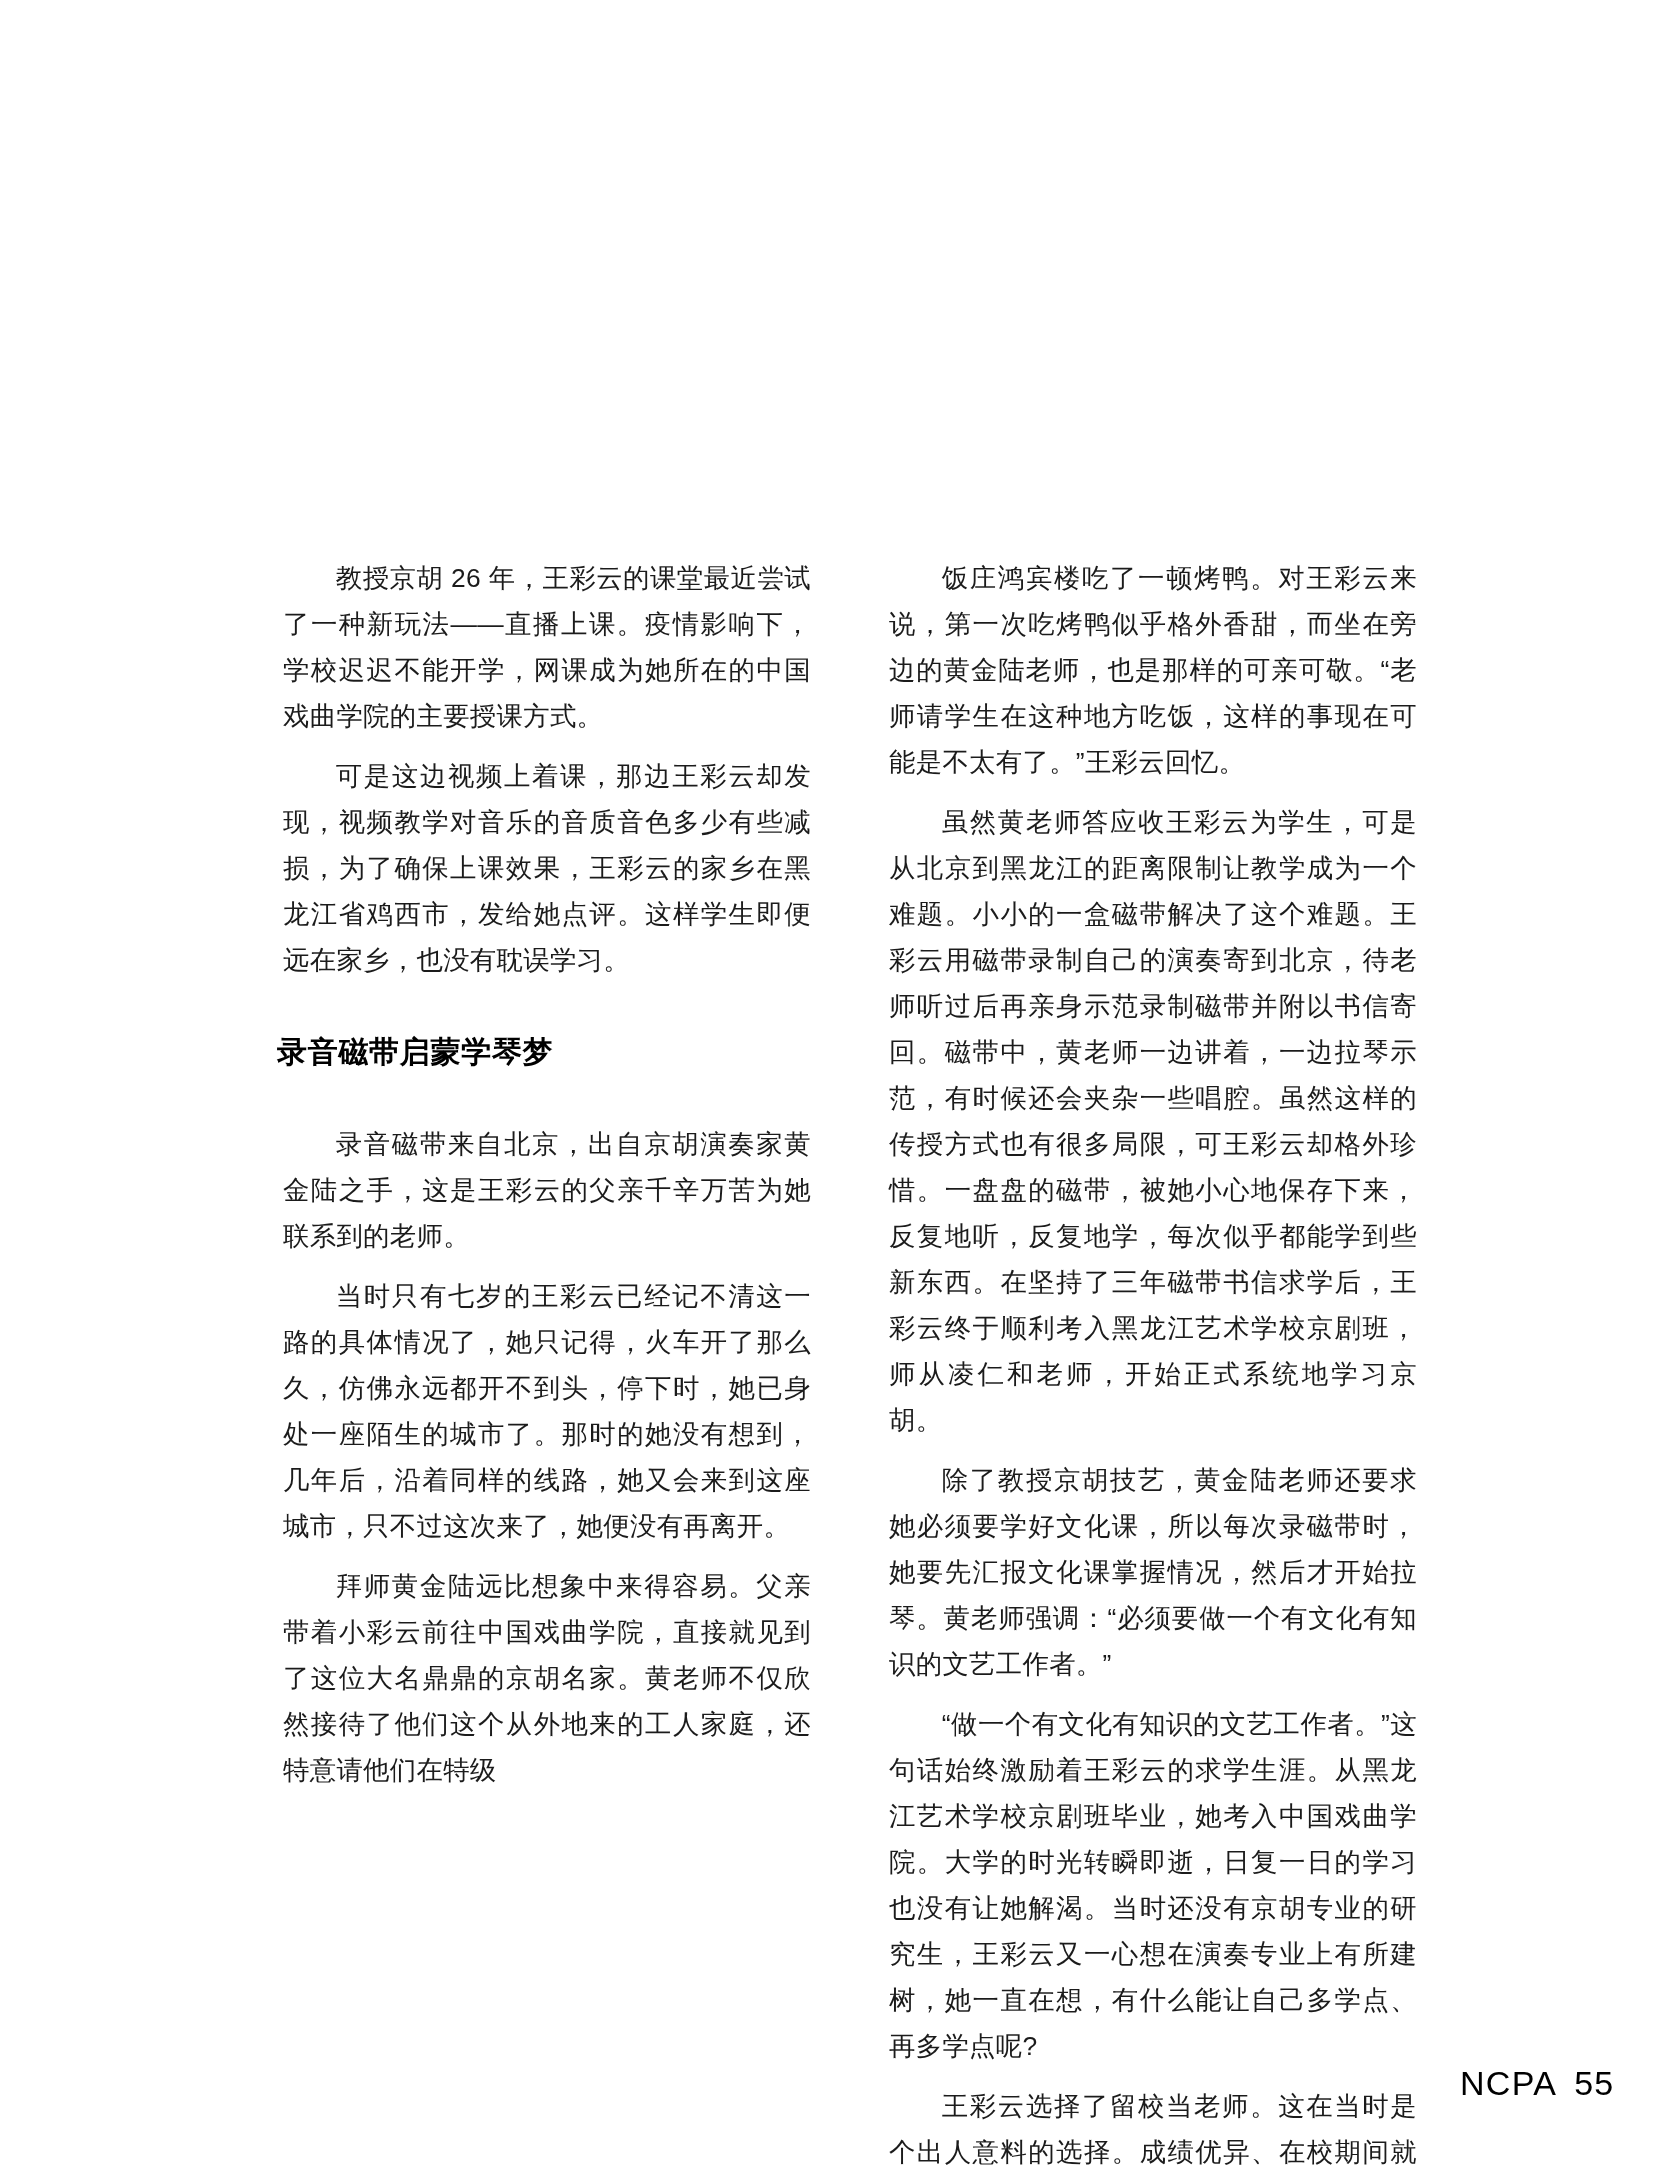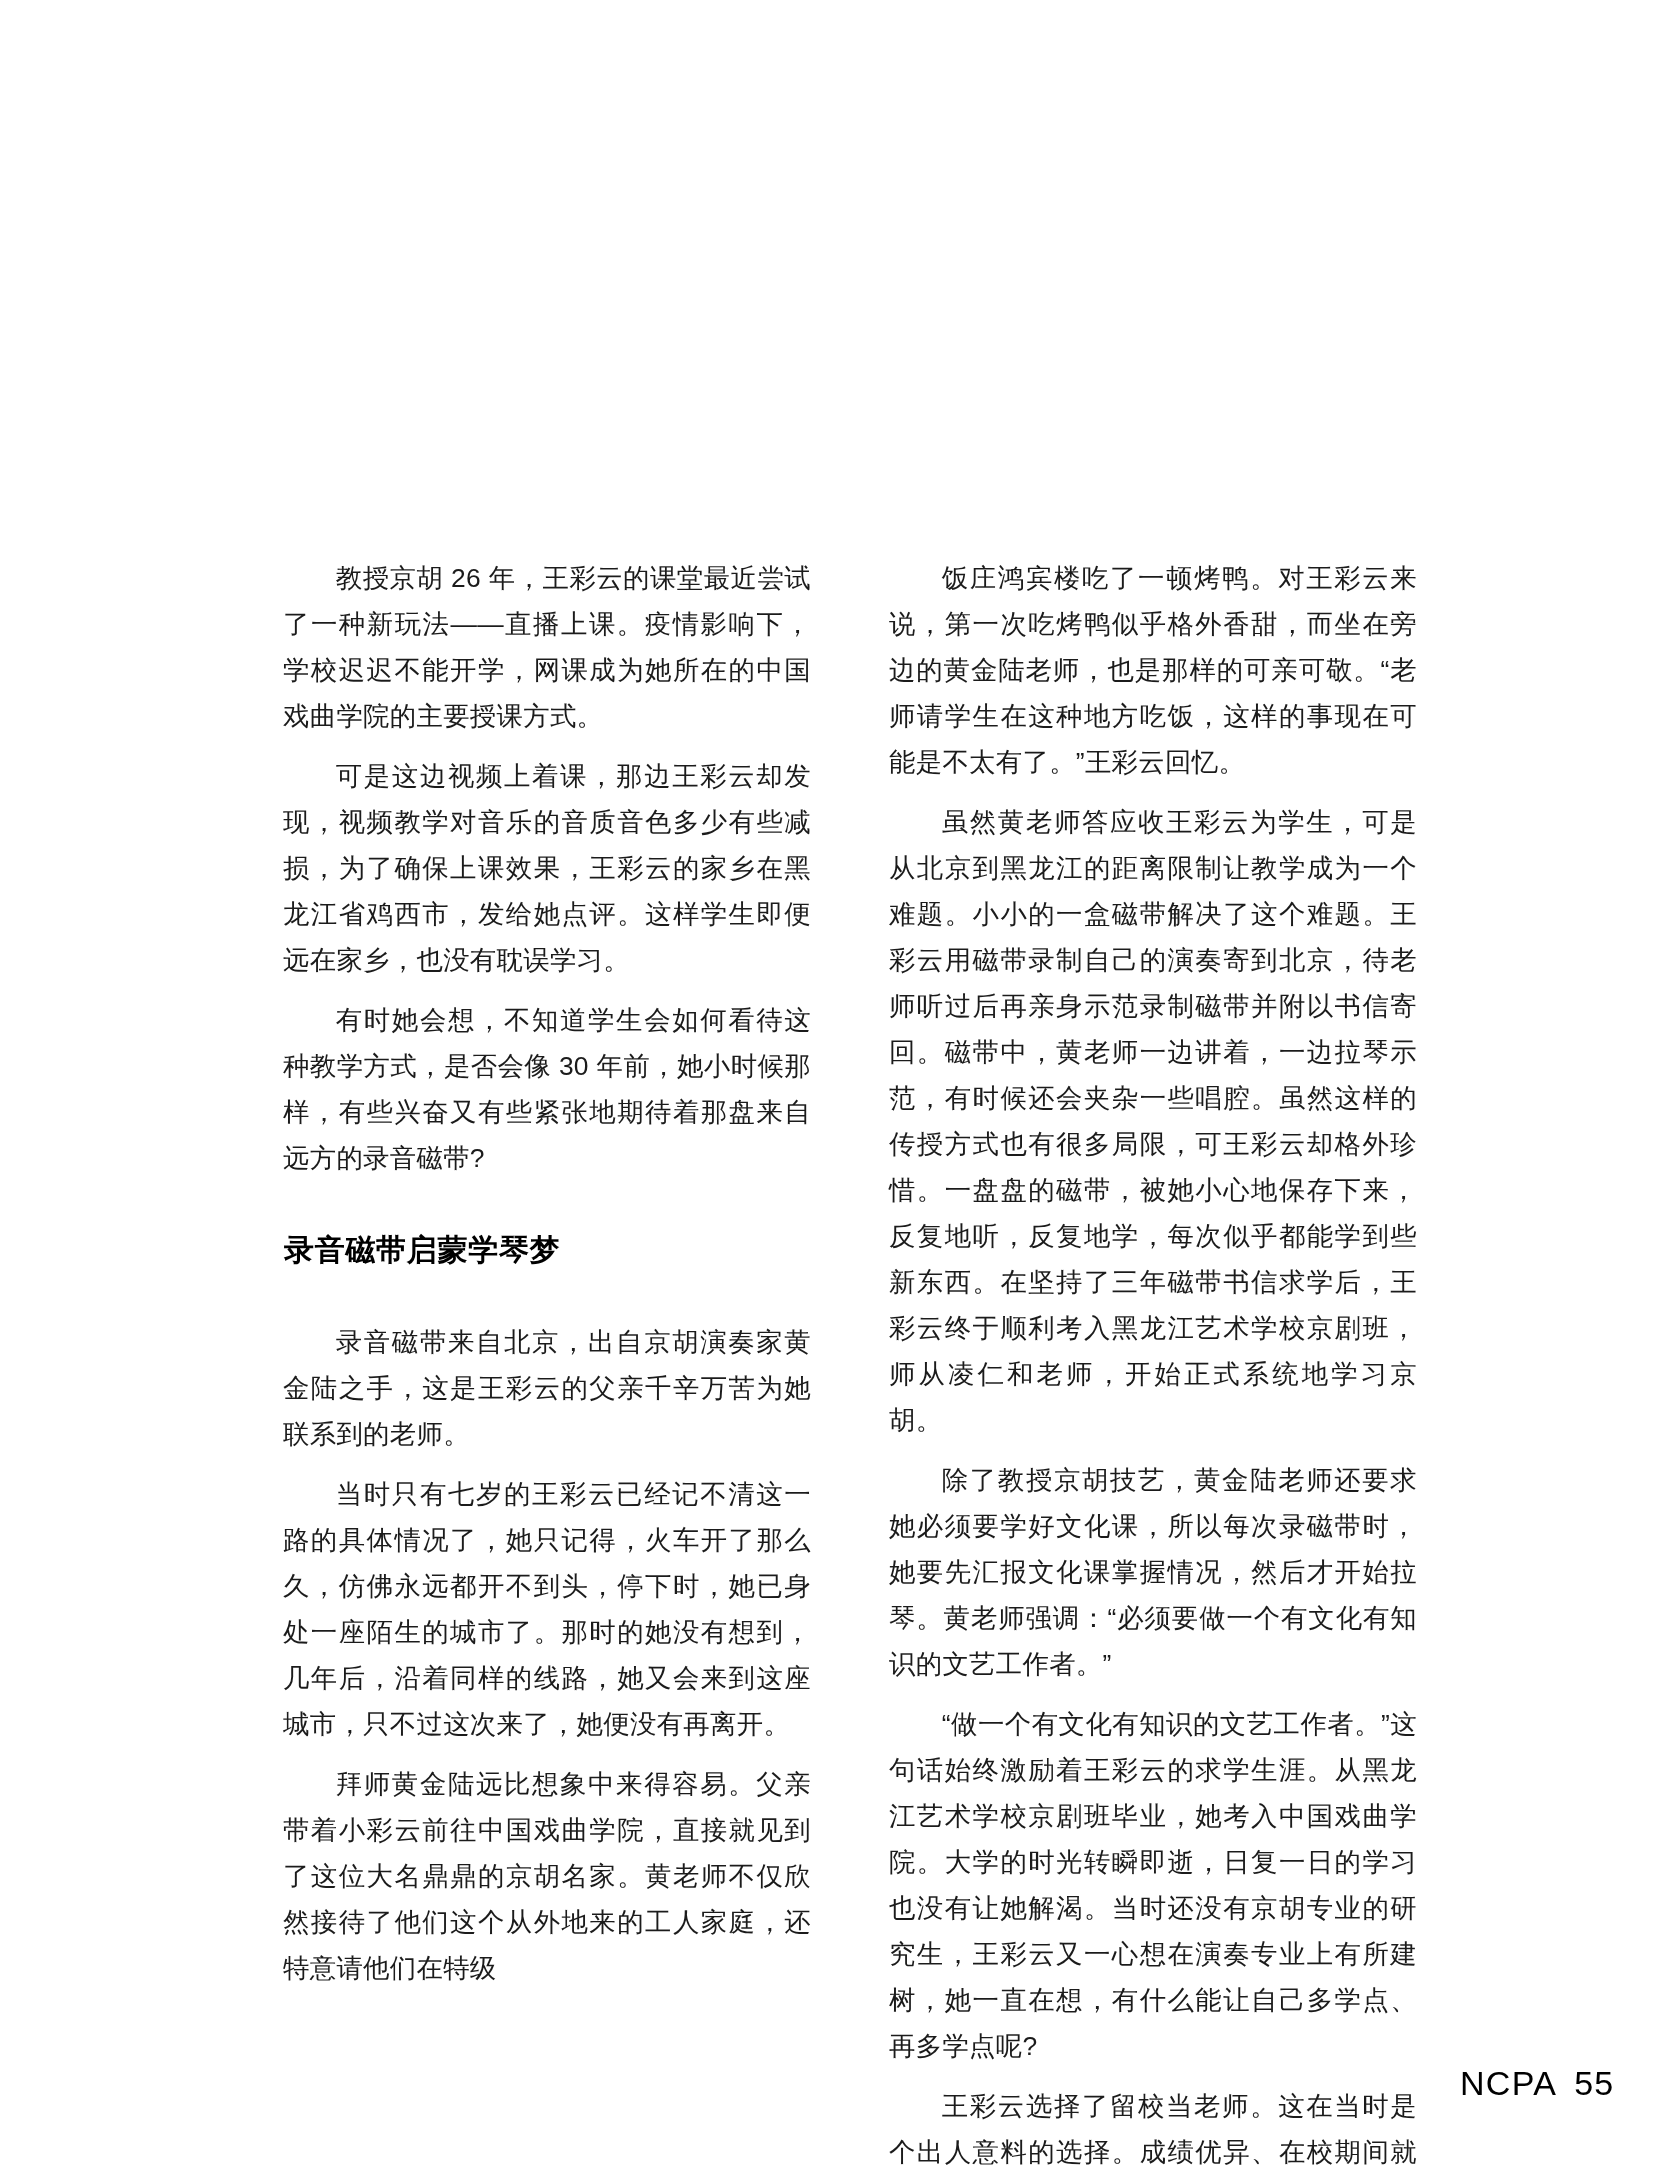--- a/index.html
+++ b/index.html
@@ -27,21 +27,21 @@
     font-size: 26.4px;
     line-height: 46px;
     text-indent: 2em;
     text-align: justify;
     text-justify: inter-character;
     font-weight: 400;
     letter-spacing: 0.3px;
     word-break: break-all;
   }
   .section-heading {
-    margin: 46px 15px;
+    margin: 46px 8px;
     font-size: 30px;
     line-height: 46px;
     font-weight: 700;
     color: #000000;
     letter-spacing: 0.7px;
   }
   .page-footer {
     position: absolute;
     left: 1425px;
     top: 2064px;
@@ -56,21 +56,20 @@
   }
 </style>
 </head>
 <body>
 
 <div>
 
   <div class="column column-left">
     <p>教授京胡 26 年，王彩云的课堂最近尝试了一种新玩法——直播上课。疫情影响下，学校迟迟不能开学，网课成为她所在的中国戏曲学院的主要授课方式。</p>
     <p>可是这边视频上着课，那边王彩云却发现，视频教学对音乐的音质音色多少有些减损，为了确保上课效果，王彩云的家乡在黑龙江省鸡西市，发给她点评。这样学生即便远在家乡，也没有耽误学习。</p>
-    <p>有时她会想，不知道学生会如何看待这种教学方式，是否会像 30 年前，她小时候那样，有些兴奋又有些紧张地期待着那盘来自远方的录音磁带?</p>
 
     <h2 class="section-heading">录音磁带启蒙学琴梦</h2>
 
     <p>录音磁带来自北京，出自京胡演奏家黄金陆之手，这是王彩云的父亲千辛万苦为她联系到的老师。</p>
     <p>当时只有七岁的王彩云已经记不清这一路的具体情况了，她只记得，火车开了那么久，仿佛永远都开不到头，停下时，她已身处一座陌生的城市了。那时的她没有想到，几年后，沿着同样的线路，她又会来到这座城市，只不过这次来了，她便没有再离开。</p>
     <p>拜师黄金陆远比想象中来得容易。父亲带着小彩云前往中国戏曲学院，直接就见到了这位大名鼎鼎的京胡名家。黄老师不仅欣然接待了他们这个从外地来的工人家庭，还特意请他们在特级</p>
   </div>
 
   <div class="column column-right">
     <p>饭庄鸿宾楼吃了一顿烤鸭。对王彩云来说，第一次吃烤鸭似乎格外香甜，而坐在旁边的黄金陆老师，也是那样的可亲可敬。“老师请学生在这种地方吃饭，这样的事现在可能是不太有了。”王彩云回忆。</p>

